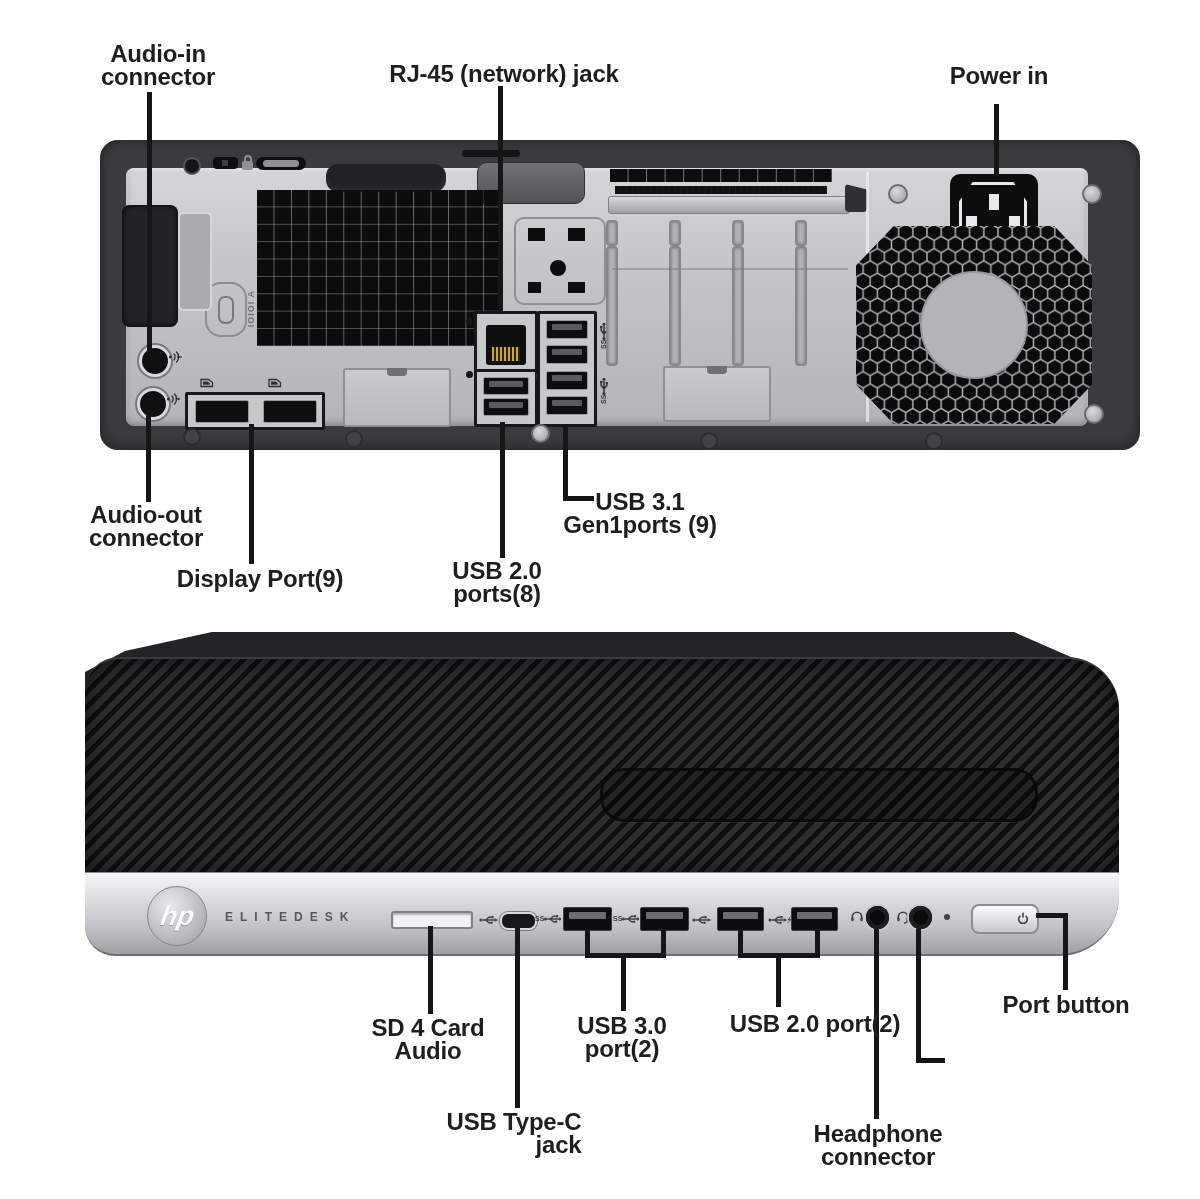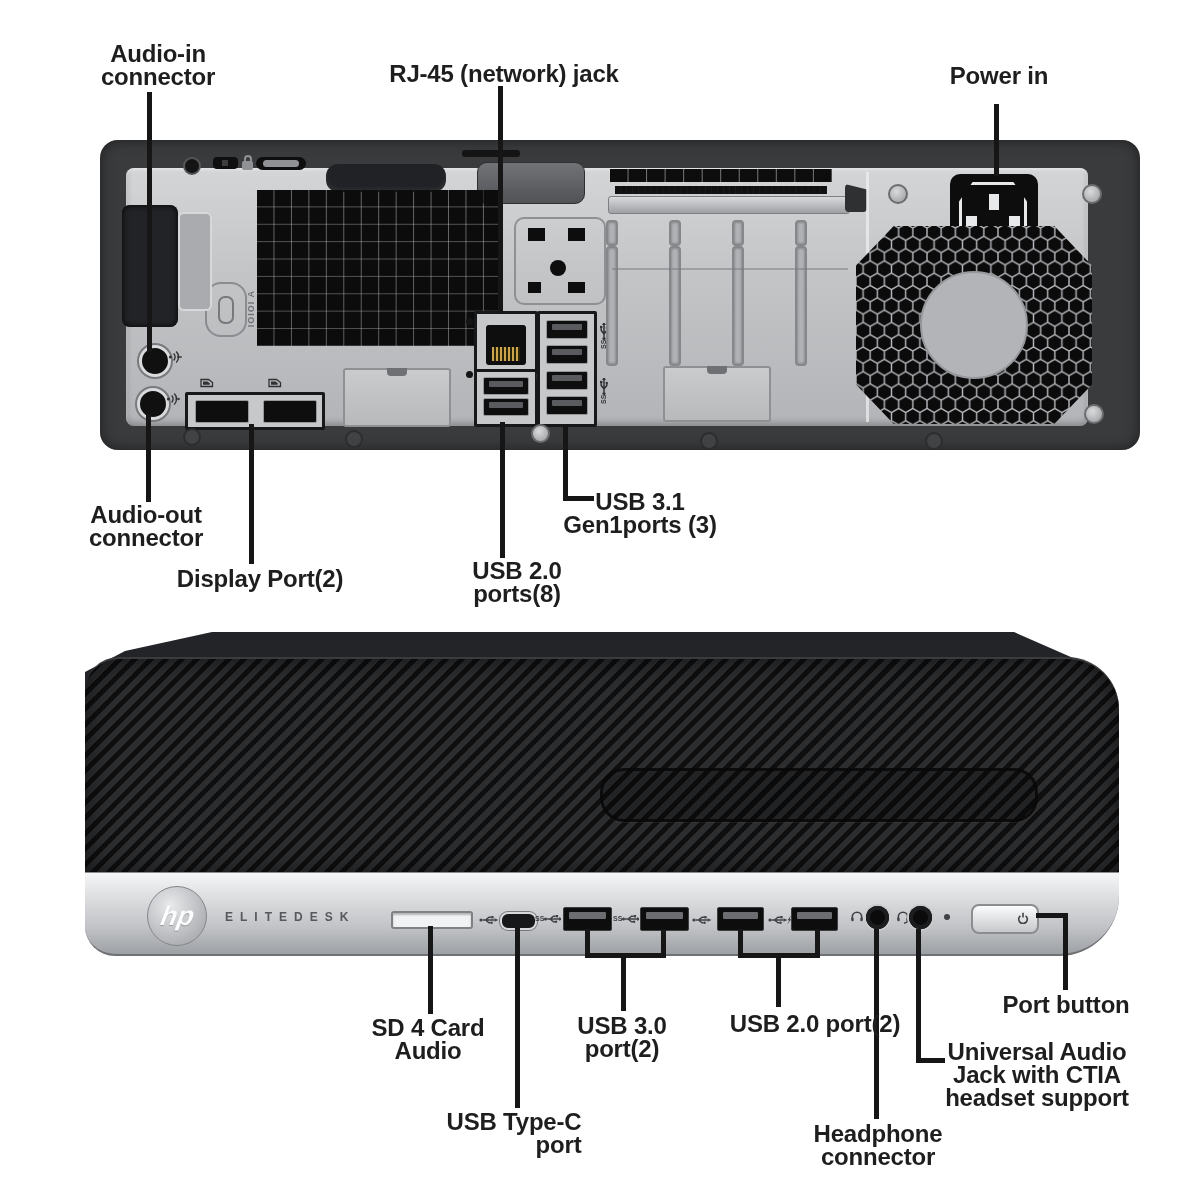--- a/index.html
+++ b/index.html
@@ -375,52 +375,47 @@
     <span>RJ-45 (network) jack</span>
   </div>
   <div class="lbl" style="left:999px;top:64px;">
     <span>Power in</span>
   </div>
   <div class="lbl" style="left:146px;top:503px;">
     <span>Audio-out</span>
       <span>connector</span>
   </div>
   <div class="lbl" style="left:260px;top:567px;">
-    <span>Display Port(2)</span>
-  </div>
-  <div class="lbl" style="left:517px;top:559px;">
+    <span>Display Port(9)</span>
+  </div>
+  <div class="lbl" style="left:497px;top:559px;">
     <span>USB 2.0</span>
       <span>ports(8)</span>
   </div>
   <div class="lbl" style="left:640px;top:490px;">
     <span>USB 3.1</span>
-      <span>Gen1ports (3)</span>
+      <span>Gen1ports (9)</span>
   </div>
 
   <div class="lbl" style="left:428px;top:1016px;">
     <span>SD 4 Card</span>
       <span>Audio</span>
   </div>
   <div class="lbl" style="left:514px;top:1110px;text-align:right;">
     <span>USB Type-C</span>
-      <span>port</span>
+      <span>jack</span>
   </div>
   <div class="lbl" style="left:622px;top:1014px;">
     <span>USB 3.0</span>
       <span>port(2)</span>
   </div>
   <div class="lbl" style="left:815px;top:1012px;">
     <span>USB 2.0 port(2)</span>
   </div>
   <div class="lbl" style="left:878px;top:1122px;">
     <span>Headphone</span>
       <span>connector</span>
   </div>
-  <div class="lbl" style="left:1037px;top:1040px;">
-    <span>Universal Audio</span>
-      <span>Jack with CTIA</span>
-      <span>headset support</span>
-  </div>
   <div class="lbl" style="left:1066px;top:993px;">
     <span>Port button</span>
   </div>
 
 </div>
 
 </body></html>

